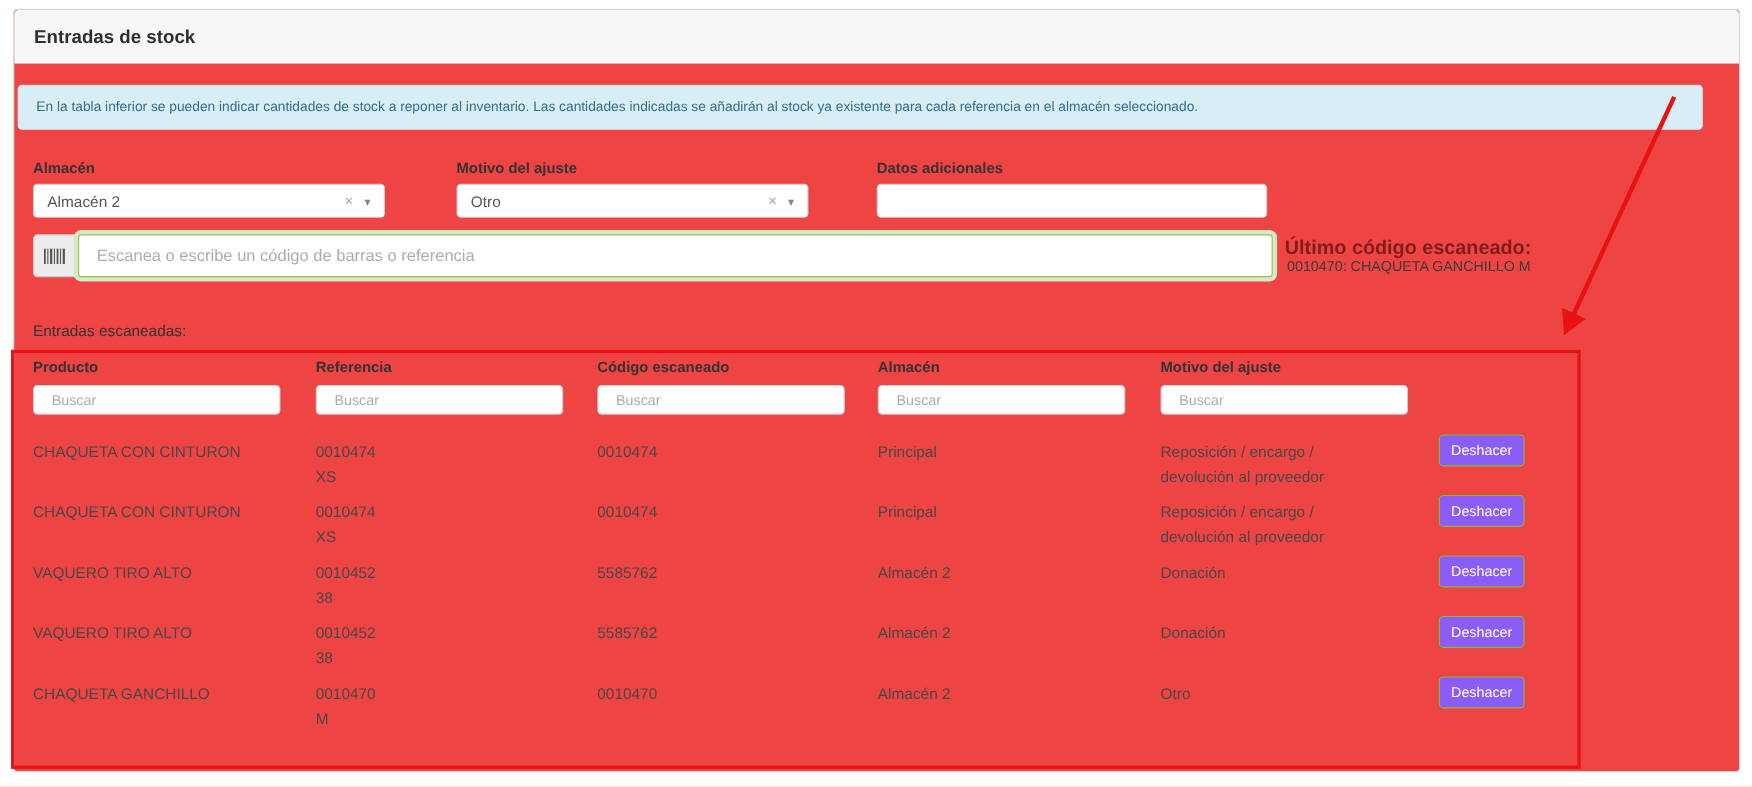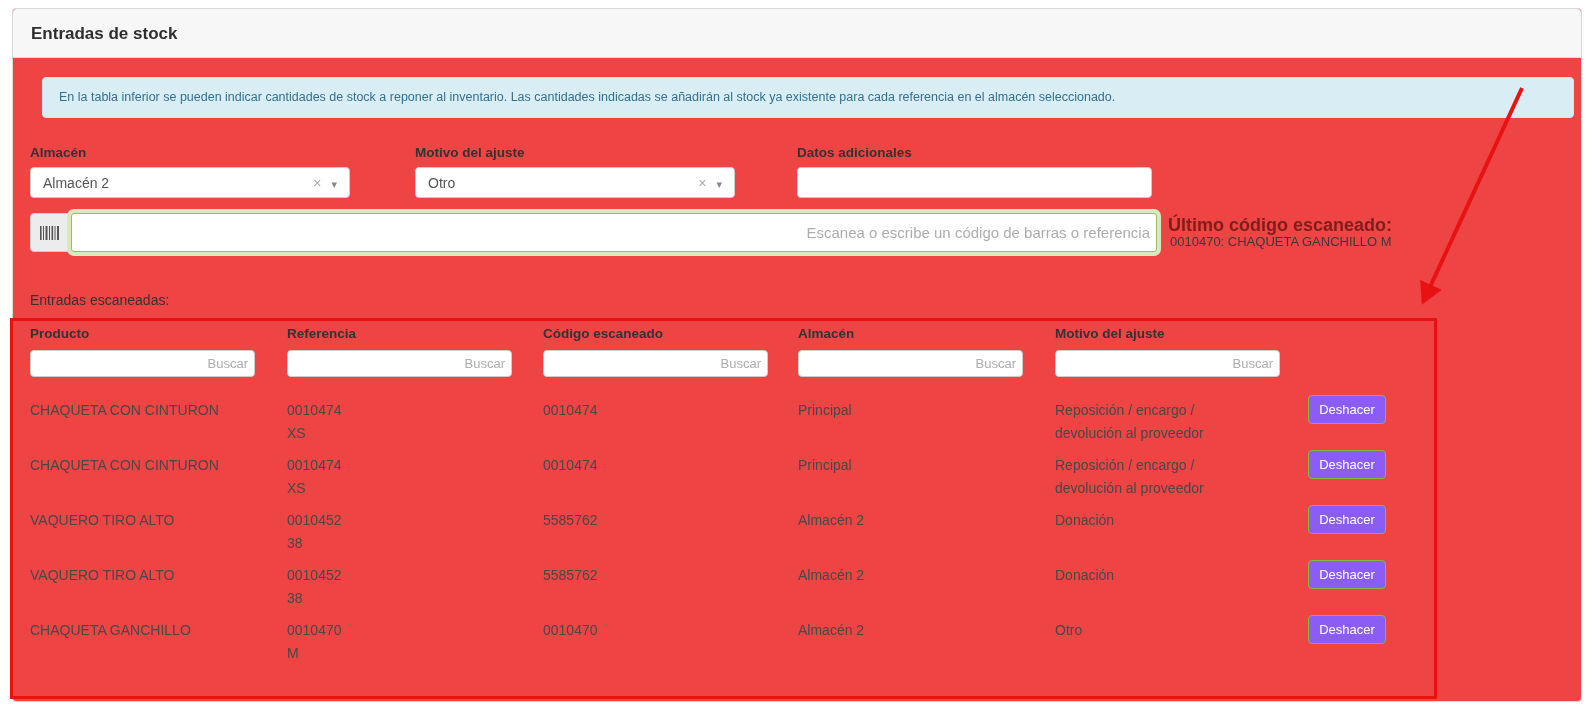--- a/index.html
+++ b/index.html
@@ -6,38 +6,38 @@
   html,body { background:#fff; }
   body { font-family:"Liberation Sans", sans-serif; color:#333; }
   .page { position:relative; width:1593px; height:715px; background:#fff; overflow:hidden; }
 
   .card { position:absolute; left:12px; top:8px; width:1570px; height:694px;
           background:#ef4444; border:1px solid #d9d9d9; border-radius:4px; }
   .card-header { height:49px; background:#f7f7f7; border-bottom:1px solid #dcdcdc;
                  border-radius:4px 4px 0 0; }
   .card-title { padding-left:18px; line-height:49px; font-size:17px; font-weight:bold; color:#2e2e2e; }
 
-  .banner { position:absolute; left:42px; top:77px; width:1532px; height:41px;
+  .banner { position:absolute; left:16px; top:77px; width:1532px; height:41px;
             background:#d9edf5; border:1px solid #cfe7f0; border-radius:4px;
             color:#32708f; font-size:12.5px; line-height:39px; padding-left:16px;
             white-space:nowrap; overflow:hidden; }
 
   .field-label { position:absolute; font-size:13.5px; font-weight:bold; color:#333; top:145px; }
   .lbl-almacen { left:30px; } .lbl-motivo { left:415px; } .lbl-datos { left:797px; }
 
   .select { position:absolute; top:167px; height:31px; background:#fff; border:1px solid #ccc;
             border-radius:4px; display:flex; align-items:center; cursor:pointer; }
   .sel-almacen { left:30px; width:320px; } .sel-motivo { left:415px; width:320px; }
   .select-value { flex:1; padding-left:12px; font-size:14px; color:#555; }
   .select-icons { display:flex; align-items:center; gap:10px; padding-right:12px; }
   .icon-clear::before { content:"\00d7"; color:#aaa; font-size:14px; }
   .icon-caret::before { content:"\25be"; color:#888; font-size:11px; }
 
   .text-input { position:absolute; border:1px solid #ccc; border-radius:4px; font-size:14px;
-                color:#555; padding:0 6px; font-family:"Liberation Sans", sans-serif;text-align:right; }
+                color:#555; padding:0 16px; font-family:"Liberation Sans", sans-serif; }
   .text-input::placeholder { color:#adadad; }
   .inp-datos { left:797px; top:167px; width:355px; height:31px; }
 
   .scan-addon { position:absolute; left:30px; top:213px; width:39px; height:39px;
                 background:#ececec; border:1px solid #ccc; border-radius:4px 0 0 4px;
                 display:flex; align-items:center; justify-content:center; }
   .scan-input { left:71px; top:213px; width:1086px; height:39px; font-size:15px;
                 border:1px solid #97c05c; box-shadow:0 0 0 4px #d9e8c0; border-radius:3px; outline:none; }
 
   .last-scan-label { position:absolute; left:1168px; top:215px; font-size:18px; font-weight:bold; color:#7f1d1d; }

